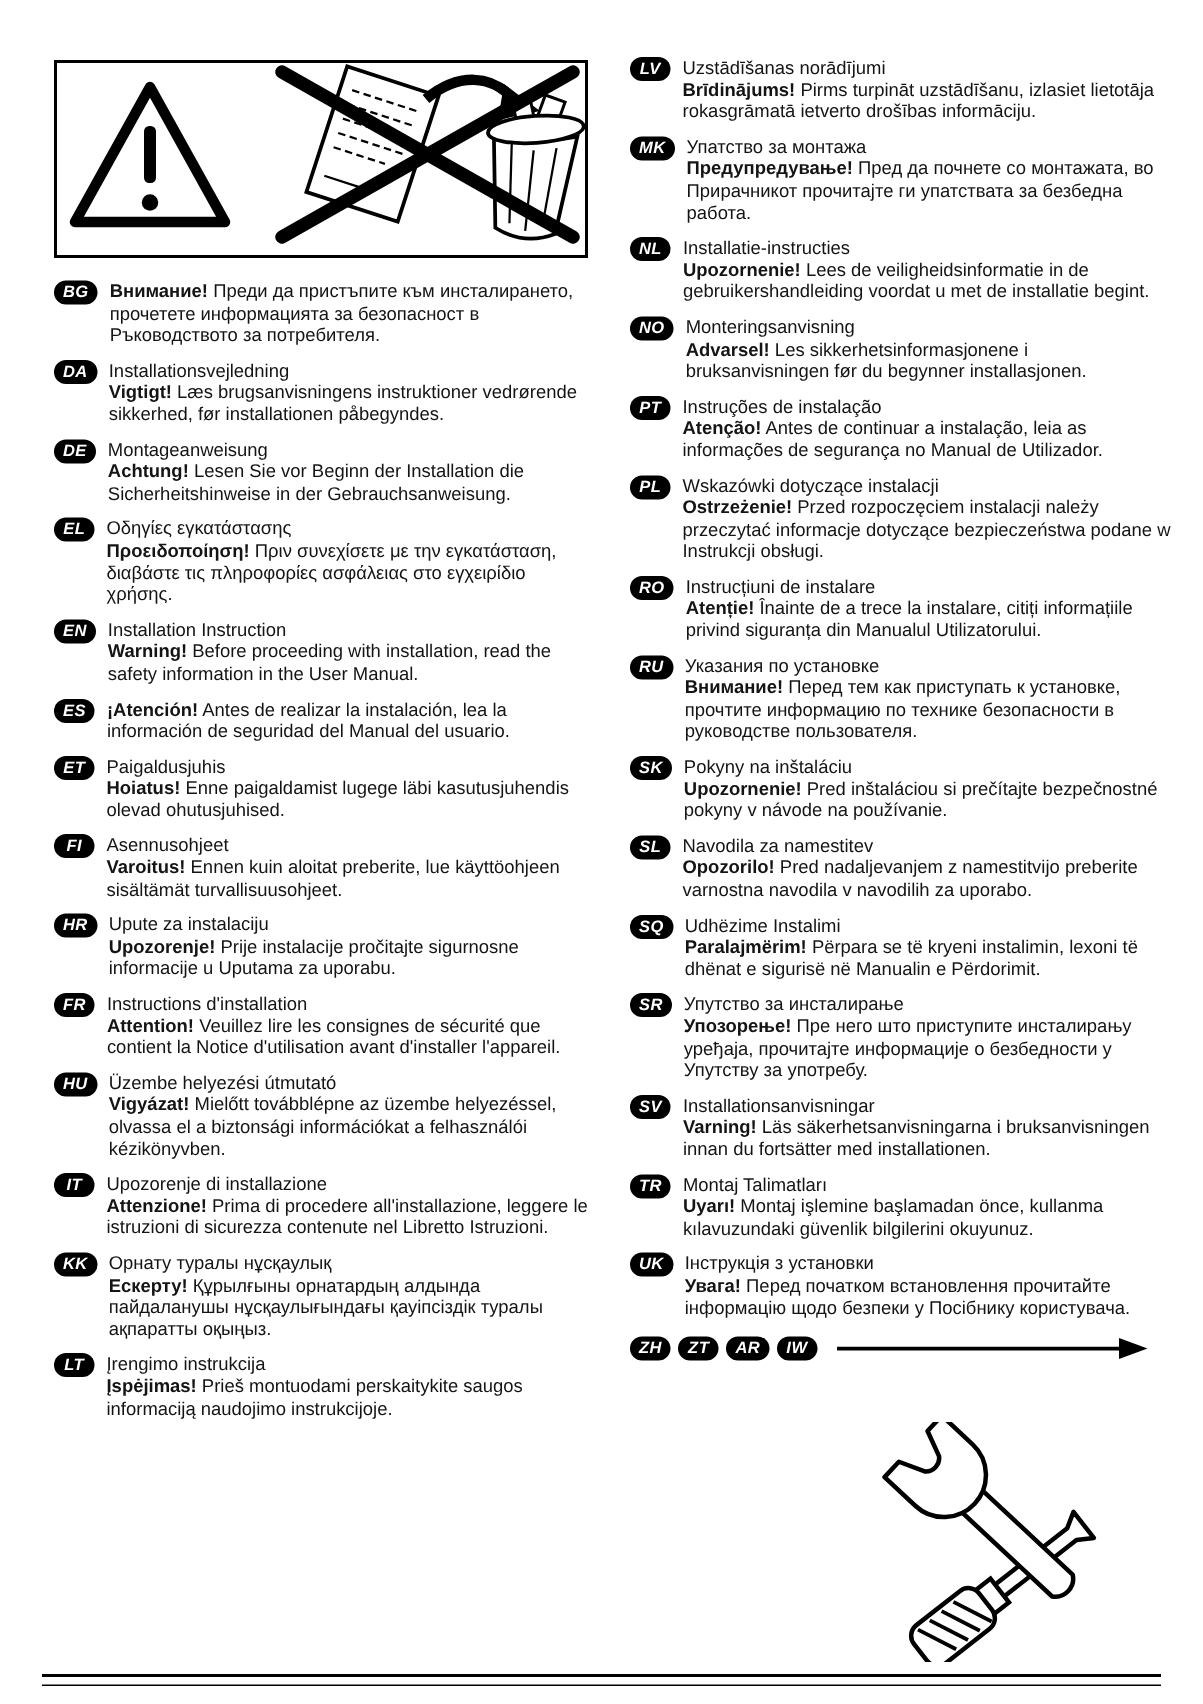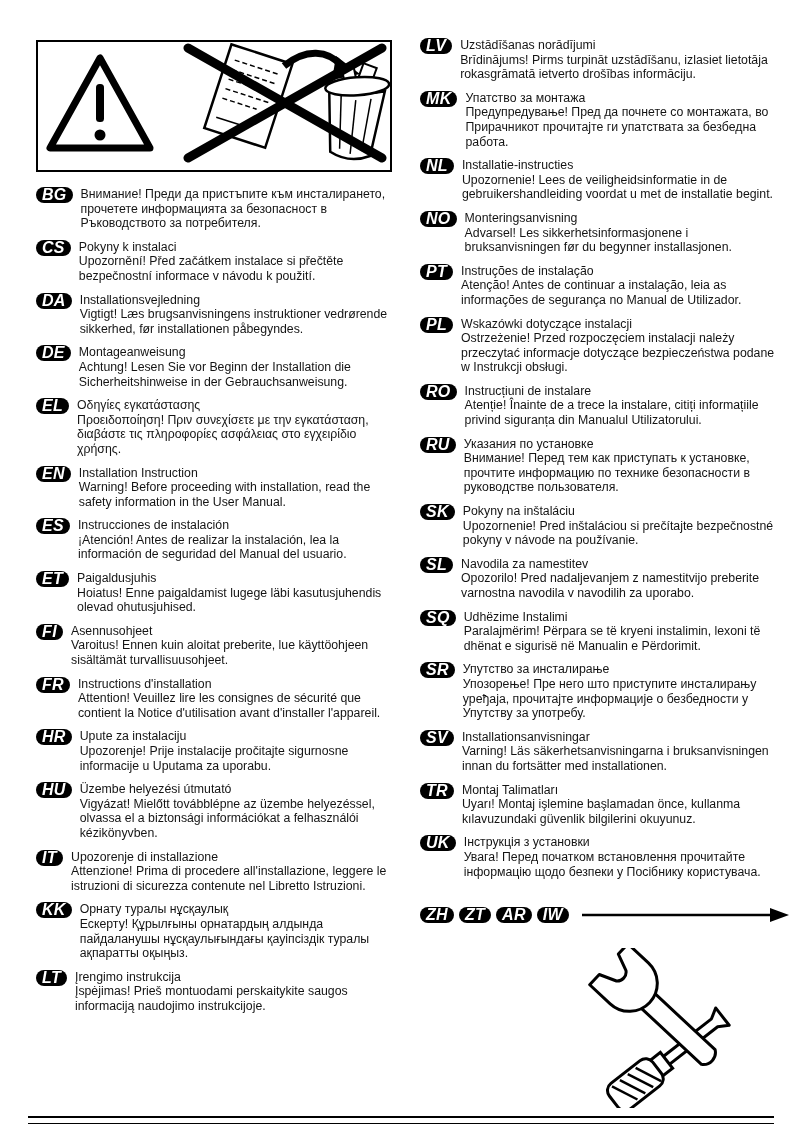--- a/index.html
+++ b/index.html
@@ -24,32 +24,32 @@
     box-sizing:content-box;
   }
   .illustration-box svg { display:block; }
 
   .lang-list { display:flex; flex-direction:column; gap:9px; }
   .lang-item { display:flex; align-items:flex-start; }
   .badge {
     flex:0 0 auto;
     background:#000; color:#fff;
     font-weight:700; font-style:italic;
-    font-size:16px; line-height:16px; height:16px;
+    font-size:11px; line-height:16px; height:16px;
     min-width:15px; padding:0 6px;
     border-radius:9px;
     text-align:center;
     margin-right:8px; margin-top:0;
     letter-spacing:.3px;
   }
   .lang-text { line-height:14.6px; }
   .ltitle { display:block; }
-  .warn { font-weight:400; }
-
-  .extra-row { display:flex; align-items:center; gap:5px; margin-top:28px; }
+  .warn { font-weight:700; }
+
+  .extra-row { display:flex; align-items:center; gap:5px; margin-top:12px; }
   .extra-row .badge { margin-right:0; }
   .extra-arrow { flex:0 0 auto; margin-left:6px; }
 
   .tools-illustration { position:absolute; left:552px; top:948px; width:205px; height:160px; }
 
   .footer-rule-1 { position:absolute; left:28px; right:28px; top:1116px; border-top:2px solid #000; }
   .footer-rule-2 { position:absolute; left:28px; right:28px; top:1123px; border-top:1px solid #000; }
 </style>
 </head>
 <body>
@@ -101,28 +101,20 @@
 
     <div class="lang-list">
   <div class="lang-item">
     <span class="badge">BG</span>
     <div class="lang-text">
       <span class="warn">Внимание!</span>
       <span class="body-text">Преди да пристъпите към инсталирането, прочетете информацията за безопасност в Ръководството за потребителя.</span>
     </div>
   </div>
 
-  <div class="lang-item">
-    <span class="badge">CS</span>
-    <div class="lang-text">
-      <span class="ltitle">Pokyny k instalaci</span>
-      <span class="warn">Upozornění!</span>
-      <span class="body-text">Před začátkem instalace si přečtěte bezpečnostní informace v návodu k použití.</span>
-    </div>
-  </div>
 
   <div class="lang-item">
     <span class="badge">DA</span>
     <div class="lang-text">
       <span class="ltitle">Installationsvejledning</span>
       <span class="warn">Vigtigt!</span>
       <span class="body-text">Læs brugsanvisningens instruktioner vedrørende sikkerhed, før installationen påbegyndes.</span>
     </div>
   </div>
 
@@ -149,21 +141,20 @@
     <div class="lang-text">
       <span class="ltitle">Installation Instruction</span>
       <span class="warn">Warning!</span>
       <span class="body-text">Before proceeding with installation, read the safety information in the User Manual.</span>
     </div>
   </div>
 
   <div class="lang-item">
     <span class="badge">ES</span>
     <div class="lang-text">
-      <span class="ltitle">Instrucciones de instalación</span>
       <span class="warn">¡Atención!</span>
       <span class="body-text">Antes de realizar la instalación, lea la información de seguridad del Manual del usuario.</span>
     </div>
   </div>
 
   <div class="lang-item">
     <span class="badge">ET</span>
     <div class="lang-text">
       <span class="ltitle">Paigaldusjuhis</span>
       <span class="warn">Hoiatus!</span>
@@ -174,34 +165,34 @@
   <div class="lang-item">
     <span class="badge">FI</span>
     <div class="lang-text">
       <span class="ltitle">Asennusohjeet</span>
       <span class="warn">Varoitus!</span>
       <span class="body-text">Ennen kuin aloitat preberite, lue käyttöohjeen sisältämät turvallisuusohjeet.</span>
     </div>
   </div>
 
   <div class="lang-item">
+    <span class="badge">HR</span>
+    <div class="lang-text">
+      <span class="ltitle">Upute za instalaciju</span>
+      <span class="warn">Upozorenje!</span>
+      <span class="body-text">Prije instalacije pročitajte sigurnosne informacije u Uputama za uporabu.</span>
+    </div>
+  </div>
+
+  <div class="lang-item">
     <span class="badge">FR</span>
     <div class="lang-text">
       <span class="ltitle">Instructions d'installation</span>
       <span class="warn">Attention!</span>
       <span class="body-text">Veuillez lire les consignes de sécurité que contient la Notice d'utilisation avant d'installer l'appareil.</span>
-    </div>
-  </div>
-
-  <div class="lang-item">
-    <span class="badge">HR</span>
-    <div class="lang-text">
-      <span class="ltitle">Upute za instalaciju</span>
-      <span class="warn">Upozorenje!</span>
-      <span class="body-text">Prije instalacije pročitajte sigurnosne informacije u Uputama za uporabu.</span>
     </div>
   </div>
 
   <div class="lang-item">
     <span class="badge">HU</span>
     <div class="lang-text">
       <span class="ltitle">Üzembe helyezési útmutató</span>
       <span class="warn">Vigyázat!</span>
       <span class="body-text">Mielőtt továbblépne az üzembe helyezéssel, olvassa el a biztonsági információkat a felhasználói kézikönyvben.</span>
     </div>

